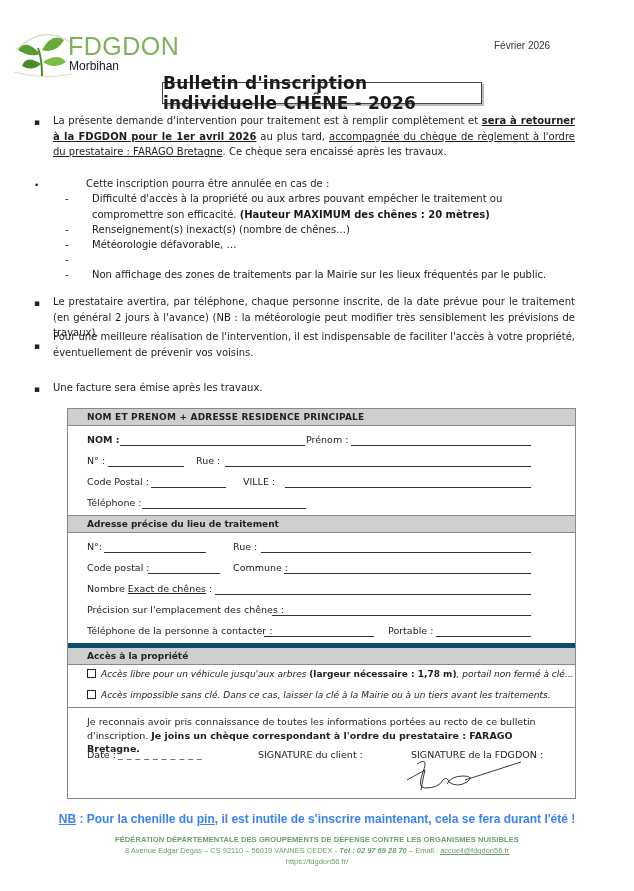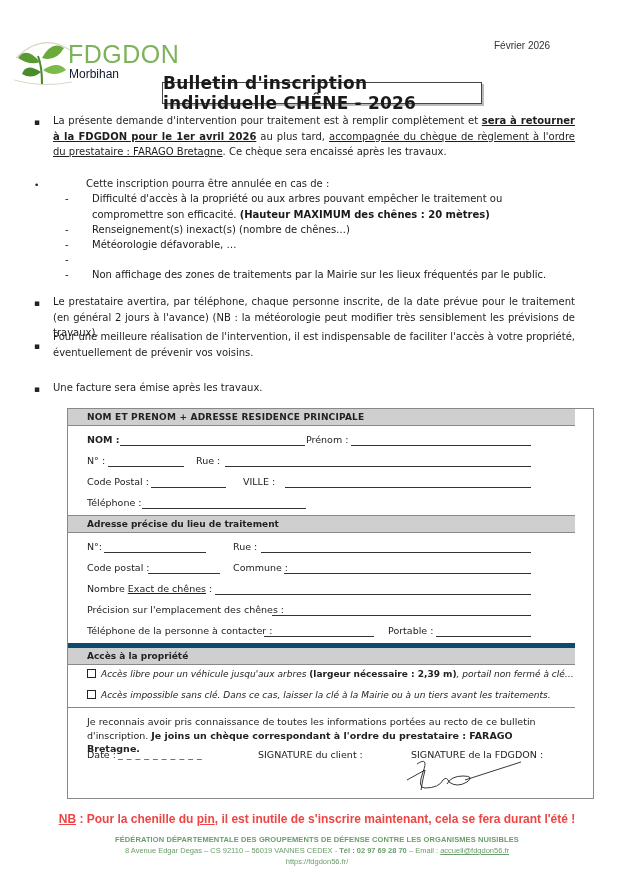--- a/index.html
+++ b/index.html
@@ -1,60 +1,60 @@
 <!DOCTYPE html>
 <html><head>
 <meta charset="utf-8">
 <style>
   html, body { margin: 0; padding: 0; background: #ffffff; }
   body { width: 634px; height: 891px; position: relative; overflow: hidden;
          font-family: "DejaVu Sans", sans-serif; color: #1a1a1a; }
   .abs { position: absolute; }
 
   
-  .logo { left: 12px; top: 36px; width: 130px; height: 52px; text-decoration: underline; }
+  .logo { left: 12px; top: 28px; width: 130px; height: 52px; text-decoration: underline; }
   .logo svg { position: absolute; left: 0; top: 0; }
   .logo-name { position: absolute; left: 56px; top: 6px; font-family: "Liberation Sans", sans-serif;
                font-size: 25px; letter-spacing: 0.5px; color: #7cb35a; font-weight: 300; line-height: 1; }
   .logo-sub { position: absolute; left: 57px; top: 32px; font-family: "Liberation Sans", sans-serif;
               font-size: 12px; color: #0f172a; line-height: 1; }
   .date { left: 494px; top: 40px; font-size: 10px; color: #333; font-family: "Liberation Sans", sans-serif; }
 
   .title-box { left: 162px; top: 82px; width: 318px; height: 20px; border: 1px solid #444;
                box-shadow: 2px 2px 0 #bbb; display: flex; align-items: center; justify-content: center; }
   .title-box span { font-size: 17px; font-weight: bold; letter-spacing: 0.2px; }
 
   
   .para { font-size: 10px; line-height: 15.5px; color: #1e1e1e; }
   .bullet { position: absolute; font-size: 9px; color: #222; }
   .u { text-decoration: underline; }
   .b { font-weight: bold; }
   .dash-item { position: absolute; left: 92px; font-size: 10px; line-height: 15.5px; }
   .dash-item .d { position: absolute; left: -27px; top: 0; }
 
   
-  .form { left: 67px; top: 408px; width: 507px; height: 389px; border: 1px solid #888; padding-left: 18px; }
+  .form { left: 67px; top: 408px; width: 507px; height: 389px; border: 1px solid #888; }
   .sec-head { position: absolute; left: 0; width: 507px; height: 16px; background: #cfcfcf;
               border-bottom: 1px solid #888; }
   .sec-head span { position: absolute; left: 19px; top: 3px; font-size: 9px; font-weight: bold; color: #222; }
   .sec-sep { position: absolute; left: 0; width: 507px; border-top: 1px solid #888; }
   .fl { position: absolute; font-size: 9.5px; color: #222; white-space: nowrap; }
   .line { position: absolute; border-bottom: 1px solid #333; height: 0; }
   .chk { position: absolute; font-size: 9px; font-style: italic; color: #222; white-space: nowrap; }
   .chk .box { display: inline-block; width: 7px; height: 7px; border: 1px solid #222; margin-right: 5px;
               vertical-align: -1px; }
 
   
   .nb { left: 0; width: 634px; top: 812px; text-align: center; font-family: "Liberation Sans", sans-serif;
-        font-size: 12px; font-weight: bold; color: #ef4444; }
+        font-size: 12px; font-weight: bold; color: #3b82f6; }
   .fed { left: 0; width: 634px; top: 835px; text-align: center; font-family: "Liberation Sans", sans-serif;
          font-size: 7.5px; font-weight: bold; color: #6a9e6a; letter-spacing: 0.1px; }
   .addr { left: 0; width: 634px; top: 846px; text-align: center; font-family: "Liberation Sans", sans-serif;
           font-size: 7.5px; color: #6a9e6a; }
-  .addr .tel { font-weight: bold; }
+  .addr .tel { font-weight: bold; font-style: italic; }
   .addr .mail { text-decoration: underline; }
   .web { left: 0; width: 634px; top: 857px; text-align: center; font-family: "Liberation Sans", sans-serif;
          font-size: 7.5px; color: #6a9e6a; }
 </style>
 </head>
 <body>
 
 <div class="abs logo">
   <svg width="60" height="52" viewBox="0 0 60 52">
     <path d="M4 22 Q30 -4 58 14" stroke="#d8d8c8" stroke-width="1.2" fill="none"></path>
@@ -156,21 +156,21 @@
 
   <span class="fl" style="left:19px; top:216px;">Téléphone de la personne à contacter :</span>
   <div class="line" style="left:196px; top:227px; width:110px;"></div>
   <span class="fl" style="left:320px; top:216px;">Portable :</span>
   <div class="line" style="left:368px; top:227px; width:95px;"></div>
 
   <div class="sec-head" style="top:234px; border-top:5px solid #0c4a6e;text-decoration:underline;">
     <span>Accès à la propriété</span>
   </div>
   <div class="chk" style="left:19px; top:260px;">
-    <span class="box"></span><span>Accès libre pour un véhicule jusqu'aux arbres </span><span class="b" style="font-style:normal;">(largeur nécessaire : 2,39 m)</span><span>, portail non fermé à clé…</span>
+    <span class="box"></span><span>Accès libre pour un véhicule jusqu'aux arbres </span><span class="b" style="font-style:normal;">(largeur nécessaire : 1,78 m)</span><span>, portail non fermé à clé…</span>
   </div>
   <div class="chk" style="left:19px; top:281px;">
     <span class="box"></span><span>Accès impossible sans clé. Dans ce cas, laisser la clé à la Mairie ou à un tiers avant les traitements.</span>
   </div>
 
   <div class="sec-sep" style="top:298px;"></div>
   <div class="fl" style="left:19px; top:306px; width:465px; white-space:normal; line-height:13.5px;">
     <span>Je reconnais avoir pris connaissance de toutes les informations portées au recto de ce bulletin d'inscription. </span><span class="b">Je joins un chèque correspondant à l'ordre du prestataire : FARAGO Bretagne.</span>
   </div>
   <span class="fl" style="left:19px; top:340px;">Date :</span>

